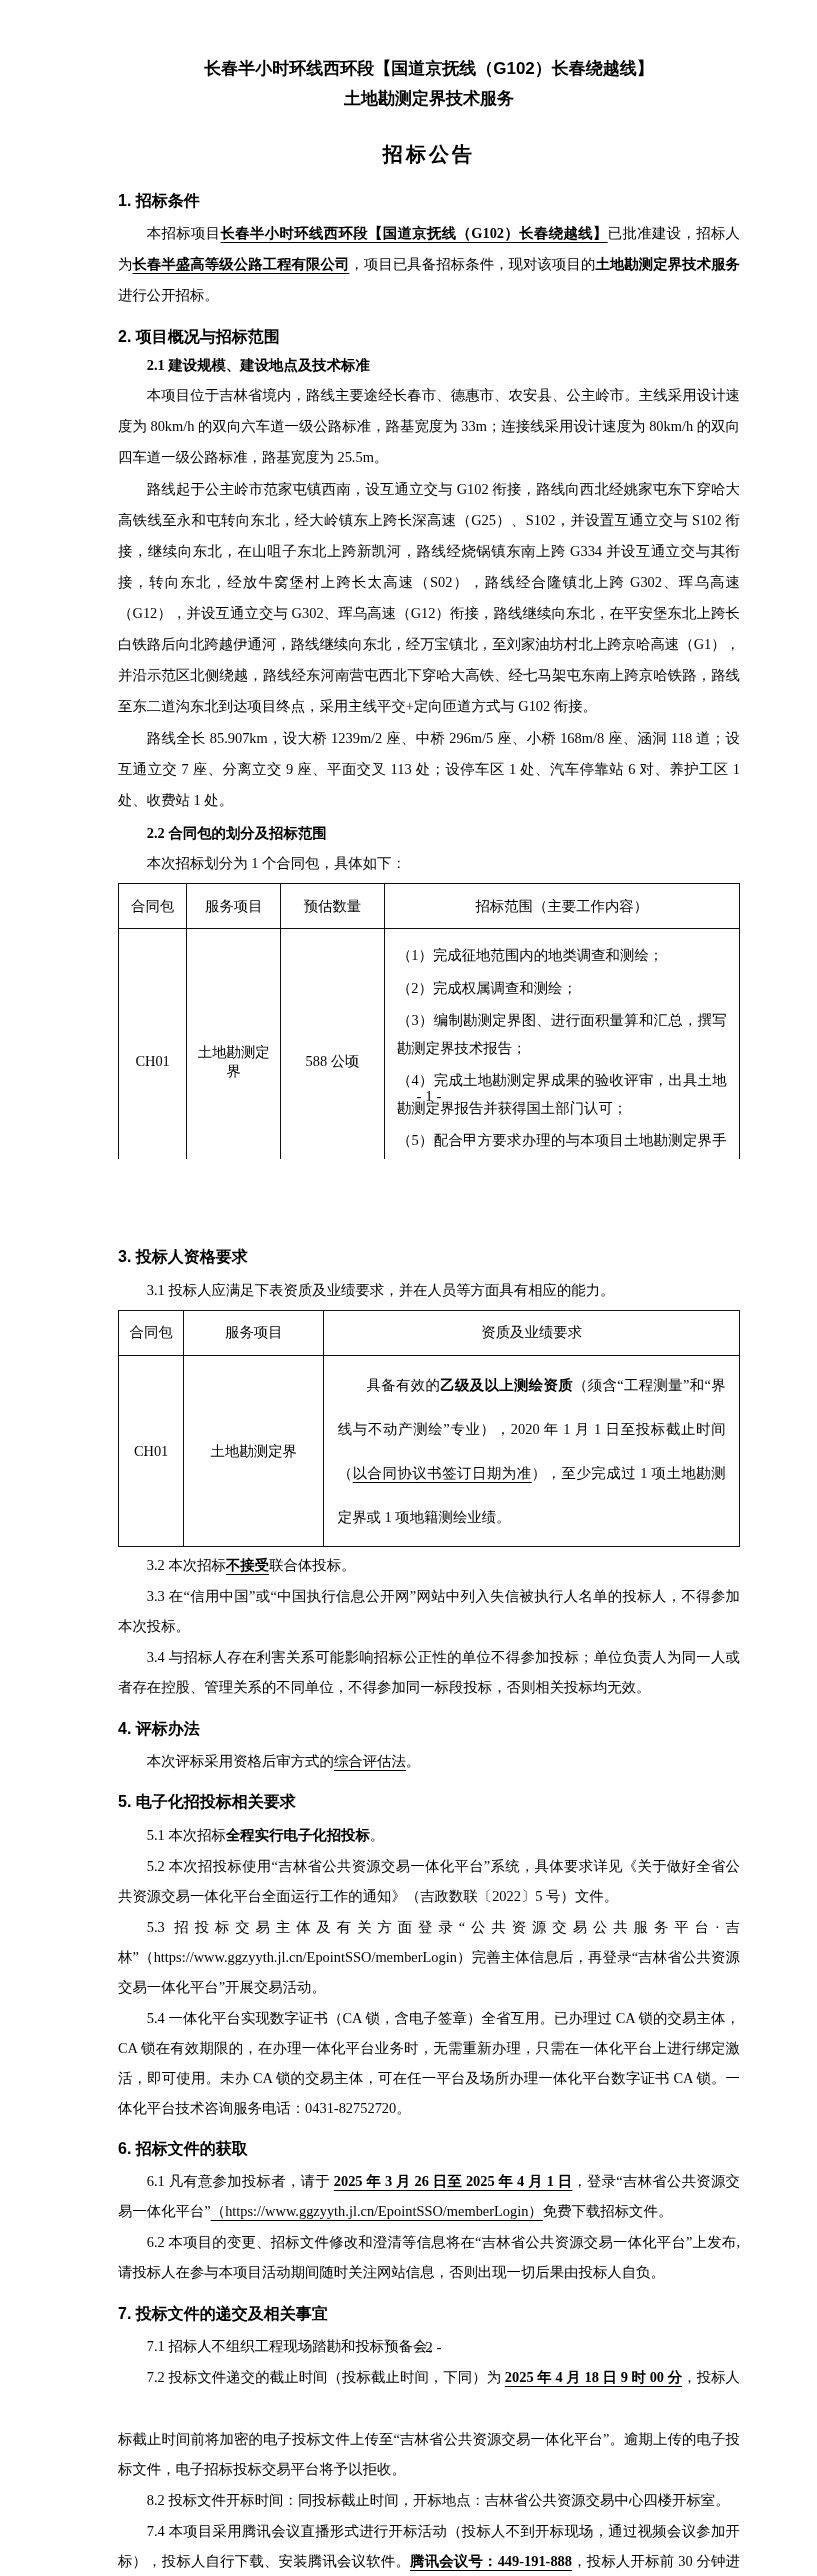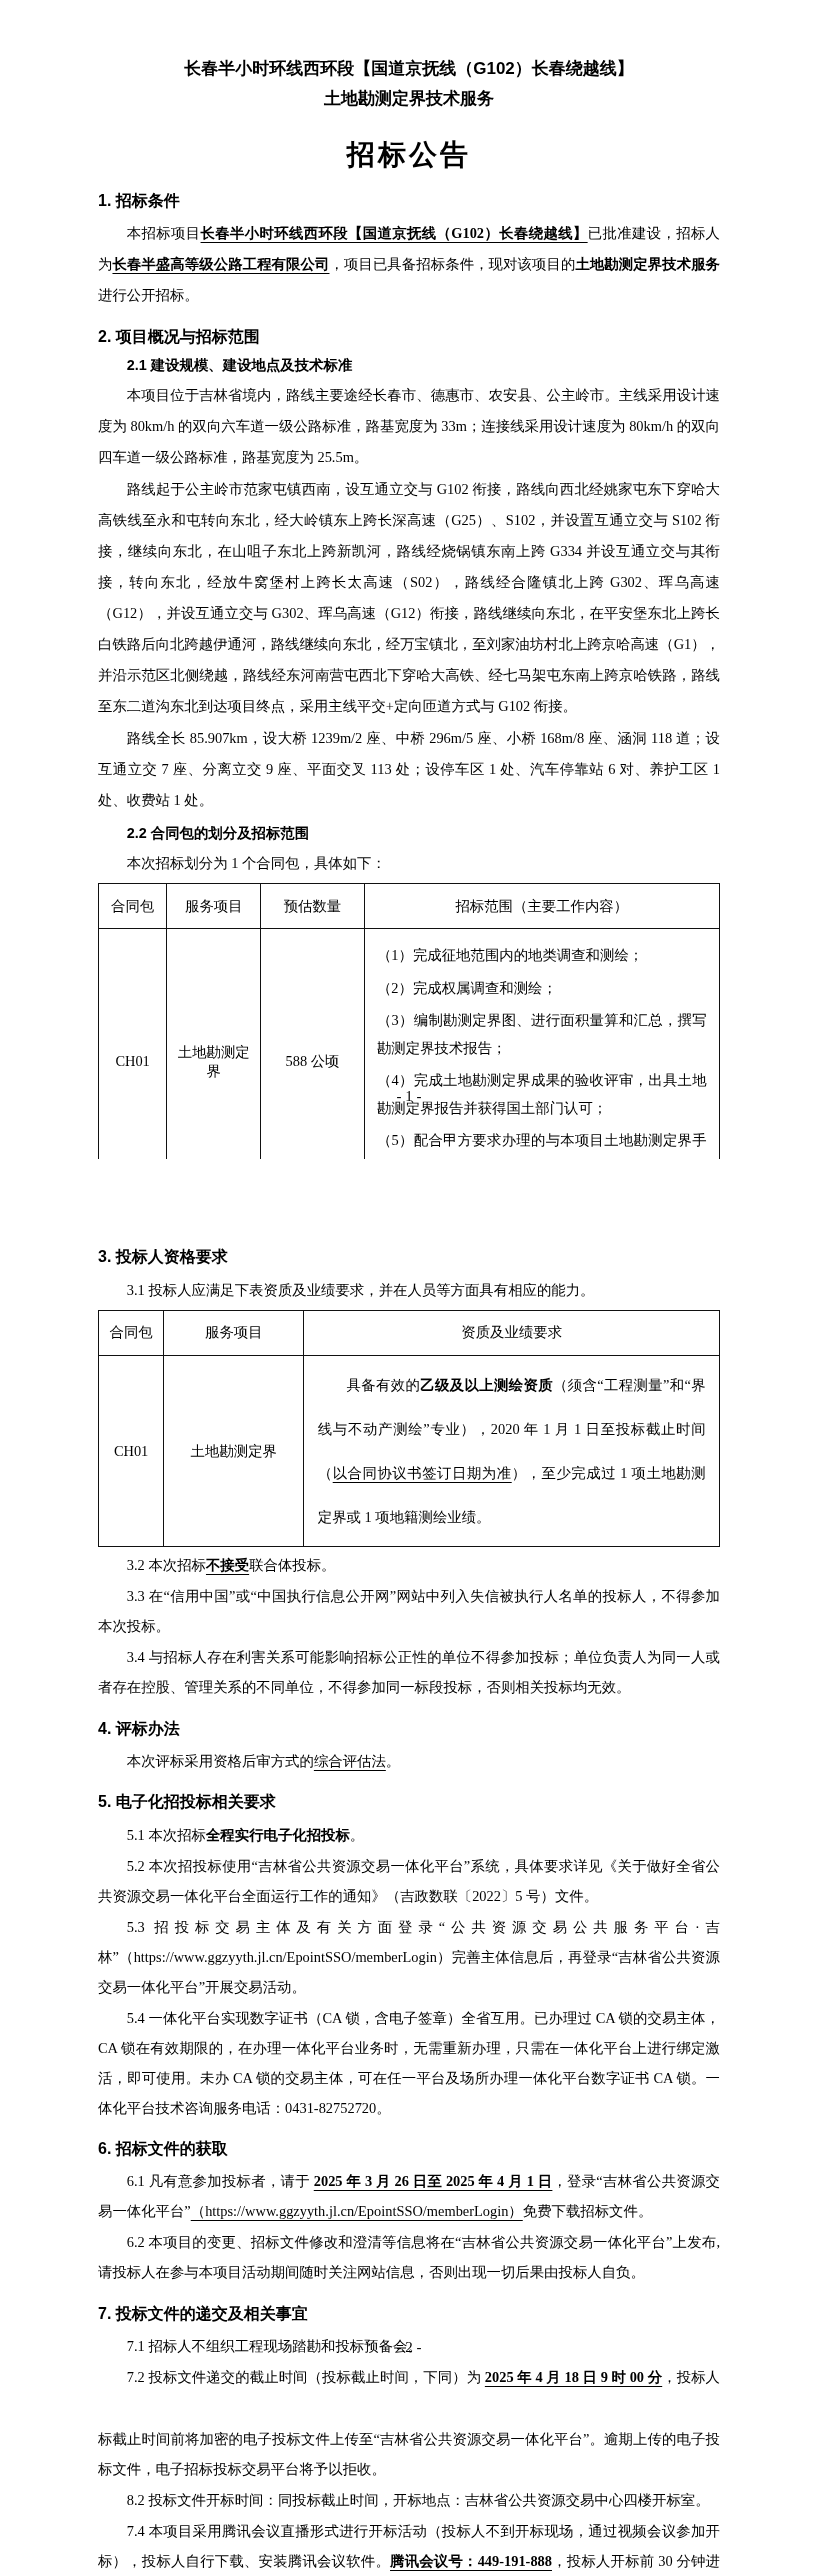--- a/index.html
+++ b/index.html
@@ -1,29 +1,29 @@
 <!DOCTYPE html>
 <html style="font-size:8.2px"><head>
 <meta charset="utf-8">
 <style>
   html,body{margin:0;padding:0;background:#ffffff;}
   .canvas{position:relative;width:818px;background:#ffffff;color:#000;
           font-family:"Liberation Serif", serif;}
-  .page{position:relative;width:798px;overflow:hidden;}
+  .page{position:relative;width:798px;overflow:hidden;margin-left:20px;}
   .page1{height:1159px;}
   .page2{height:1236px;}
   .page3{height:1074px;}
   .content{margin:0 98px;width:622px;}
   .doc-title{font-family:"Liberation Sans", sans-serif;font-weight:bold;
              font-size:17px;text-align:center;line-height:30px;margin:0;}
   .notice-title{font-family:"Liberation Sans", sans-serif;font-weight:bold;
-             font-size:28px;text-align:center;line-height:33px;margin:24px 0 17.5px 0;letter-spacing:3.1px;}
+             font-size:20px;text-align:center;line-height:33px;margin:24px 0 17.5px 0;letter-spacing:3.1px;}
   .hd{font-family:Liberation Sans, sans-serif;font-weight:bold;font-size:16px;
       line-height:23px;margin:14.4px 0 6.2px 0;}
-  .sub-hd{font-family:Liberation Sans, sans-serif;font-weight:bold;font-size:14.4px;
+  .sub-hd{font-family:Liberation Serif, serif;font-weight:bold;font-size:14.4px;
       line-height:20.6px;margin:7.2px 0 4.1px 0;text-indent:2em;}
   .p{font-size:14.4px;line-height:31px;text-align:justify;text-indent:2em;margin:0 0 1px 0;}
   .p.tight{line-height:30px;}
   .b{font-weight:bold;}
   .u{text-decoration:underline;text-underline-offset:3.6px;text-decoration-thickness:1px;}
   .bu{font-weight:bold;text-decoration:underline;text-underline-offset:3.6px;text-decoration-thickness:1px;}
   table{border-collapse:collapse;width:100%;margin:5.2px 0 3.1px 0;}
   th,td{border:1px solid #111;font-weight:normal;font-size:14.4px;vertical-align:middle;}
   th{text-align:center;height:40px;padding:2.1px 3.1px;}
   td{padding:5.2px 6.2px;}

